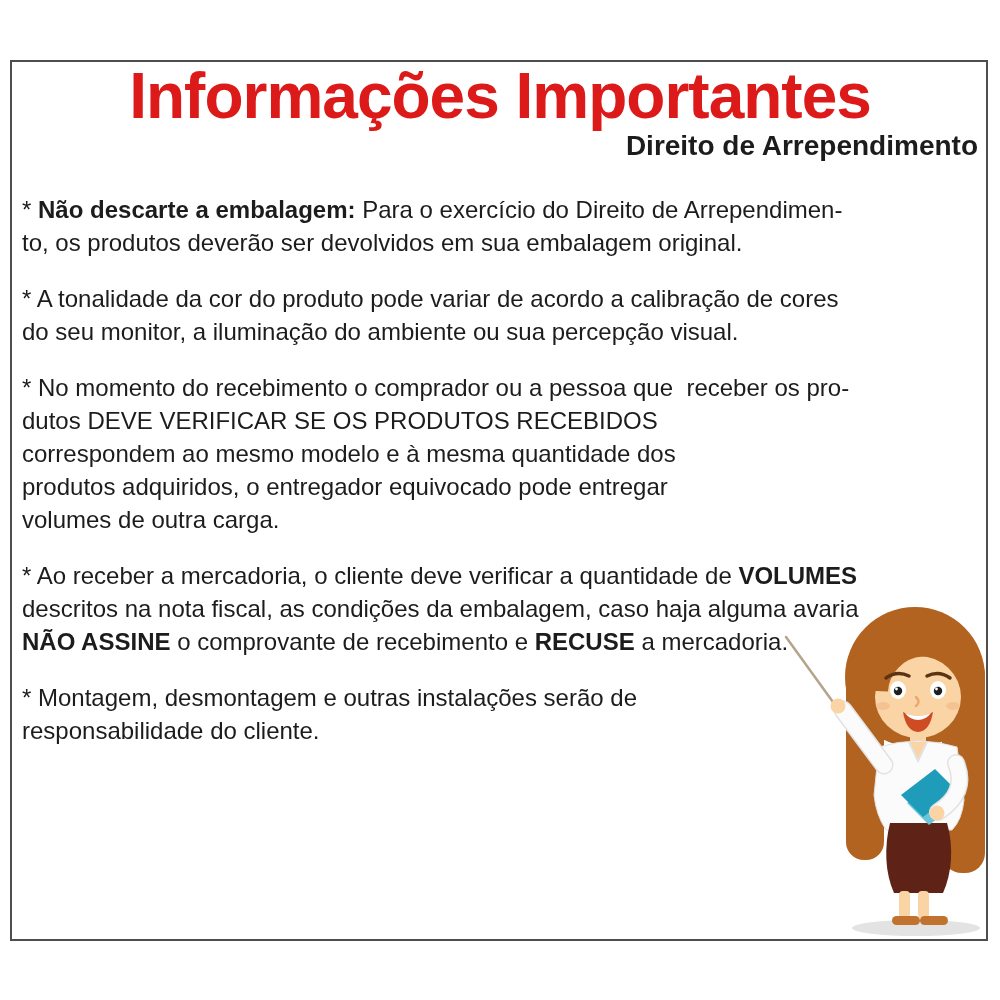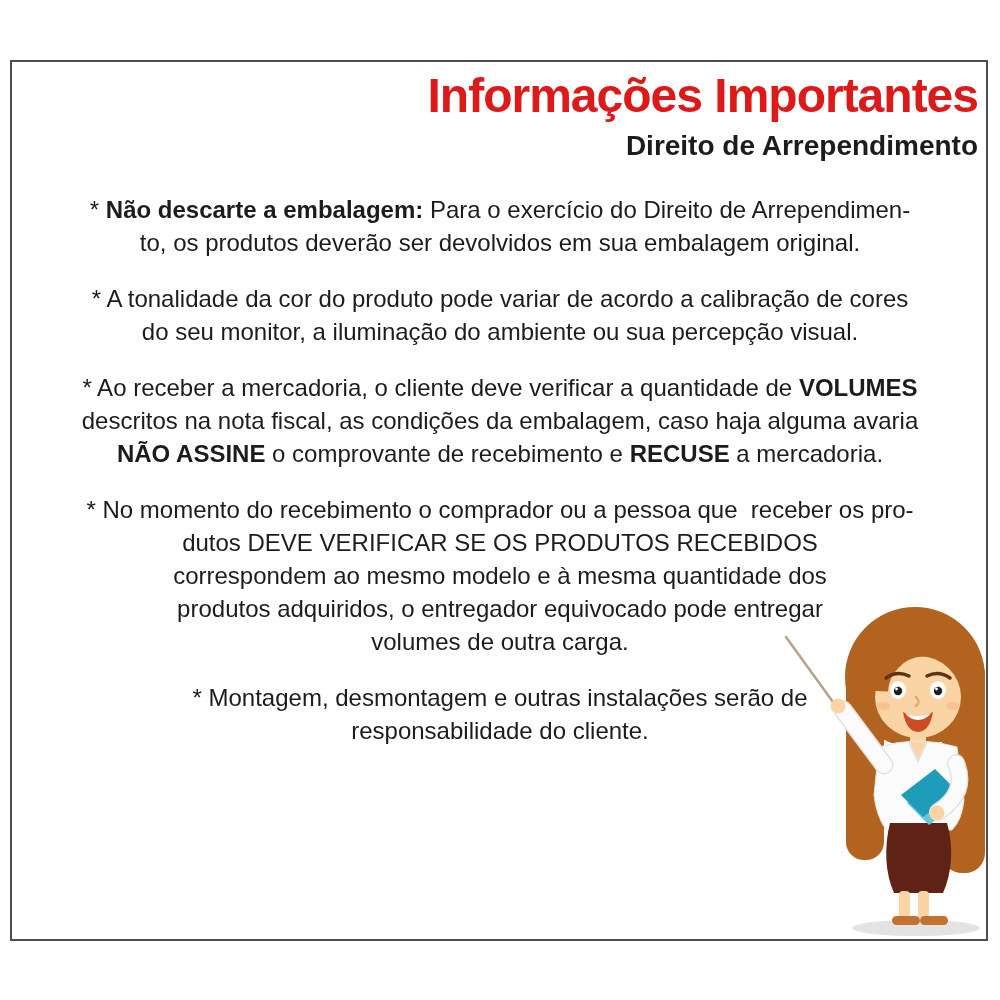--- a/index.html
+++ b/index.html
@@ -24,41 +24,40 @@
     left: 10px;
     top: 60px;
     width: 978px;
     height: 881px;
     border: 2px solid var(--border-color);
     background: var(--background);
     padding: 0 8px 0 10px;
   }
   .title {
     margin-top: 10px;
-    text-align: right;
-    font-size: 48px;
+    text-align: center;
+    font-size: 64px;
     line-height: 48px;
     font-weight: 700;
     color: var(--title-color);
     letter-spacing: -1px;
   }
   .heading {
     margin-top: 11px;
     font-size: 28px;
     line-height: 30px;
     font-weight: 700;
     text-align: right;
   }
   .paragraphs { margin-top: 32px; }
   .para {
     white-space: pre-wrap;
     font-size: 24px;
     line-height: 33px;
     margin: 0 0 23px 0;
-    text-align: center;
   }
   .para .b { font-weight: 700; }
   .teacher {
     position: absolute;
     left: 768px;
     top: 533px;
     width: 210px;
     height: 350px;
     pointer-events: none;
   }
@@ -68,28 +67,28 @@
 
 <div class="canvas">
   <div class="frame">
     <div class="title">Informações Importantes</div>
     <div class="heading">Direito de Arrependimento</div>
     <div class="paragraphs">
         <p class="para"><span>* </span><span class="b">Não descarte a embalagem:</span><span> Para o exercício do Direito de Arrependimen-
 to, os produtos deverão ser devolvidos em sua embalagem original.</span></p>
         <p class="para"><span>* A tonalidade da cor do produto pode variar de acordo a calibração de cores
 do seu monitor, a iluminação do ambiente ou sua percepção visual.</span></p>
-        <p class="para"><span>* Ao receber a mercadoria, o cliente deve verificar a quantidade de </span><span class="b">VOLUMES</span><span>
-descritos na nota fiscal, as condições da embalagem, caso haja alguma avaria
-</span><span class="b">NÃO ASSINE</span><span> o comprovante de recebimento e </span><span class="b">RECUSE</span><span> a mercadoria.</span></p>
         <p class="para"><span>* No momento do recebimento o comprador ou a pessoa que  receber os pro-
 dutos DEVE VERIFICAR SE OS PRODUTOS RECEBIDOS
 correspondem ao mesmo modelo e à mesma quantidade dos
 produtos adquiridos, o entregador equivocado pode entregar
 volumes de outra carga.</span></p>
+        <p class="para"><span>* Ao receber a mercadoria, o cliente deve verificar a quantidade de </span><span class="b">VOLUMES</span><span>
+descritos na nota fiscal, as condições da embalagem, caso haja alguma avaria
+</span><span class="b">NÃO ASSINE</span><span> o comprovante de recebimento e </span><span class="b">RECUSE</span><span> a mercadoria.</span></p>
         <p class="para"><span>* Montagem, desmontagem e outras instalações serão de
 responsabilidade do cliente.</span></p>
       </div>
 
     <svg class="teacher" viewBox="0 0 210 350" xmlns="http://www.w3.org/2000/svg">
       <ellipse cx="136" cy="333" rx="64" ry="8" fill="#e3e3e3"></ellipse>
       <g>
         <rect x="66" y="60" width="38" height="205" rx="18" fill="#b36320"></rect>
         <rect x="162" y="60" width="43" height="218" rx="20" fill="#b36320"></rect>
         <circle cx="135" cy="82" r="70" fill="#b36320"></circle>

